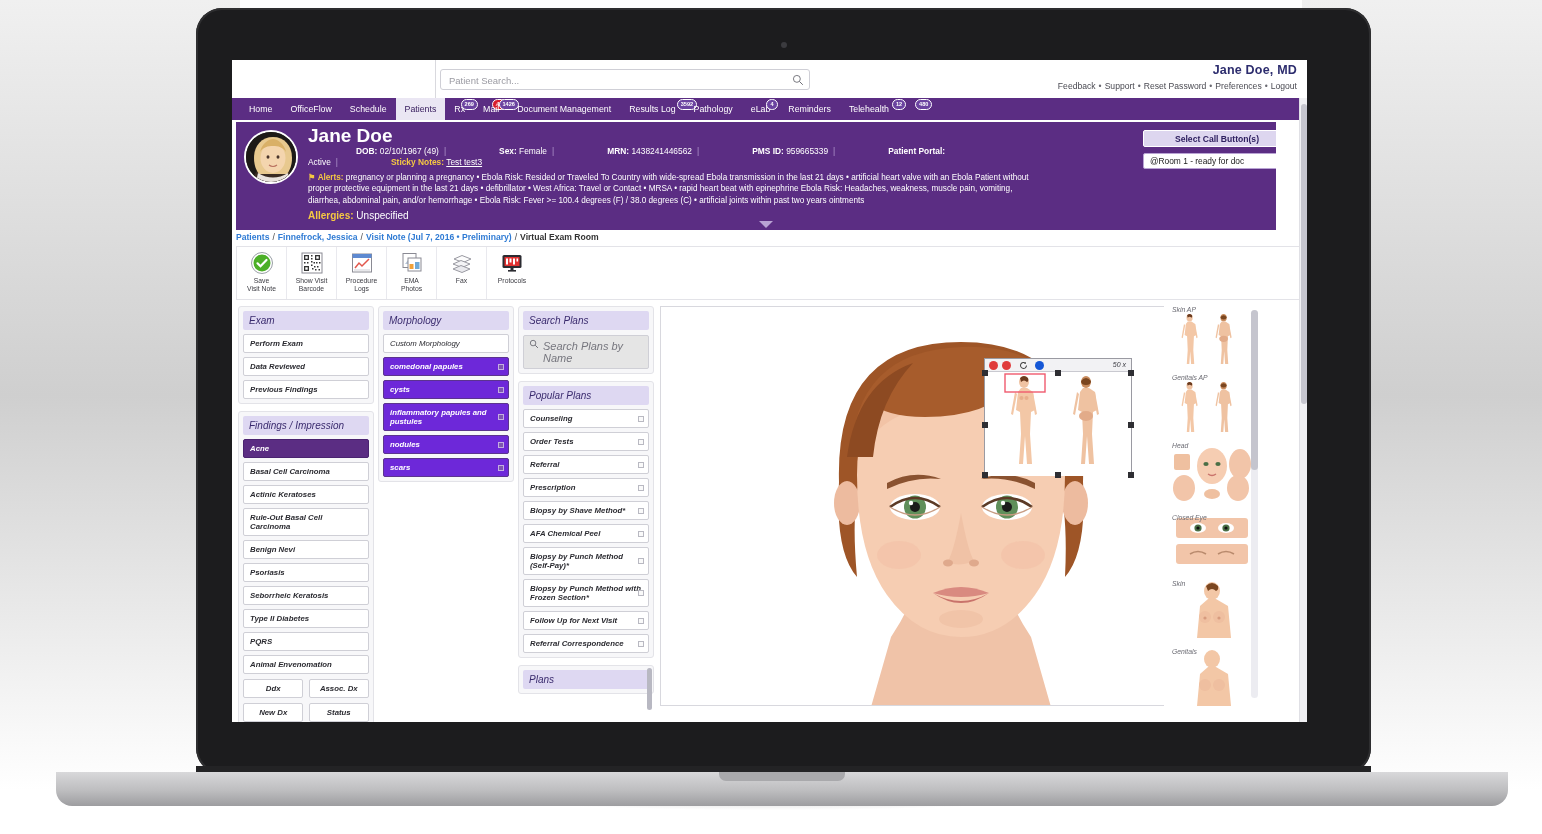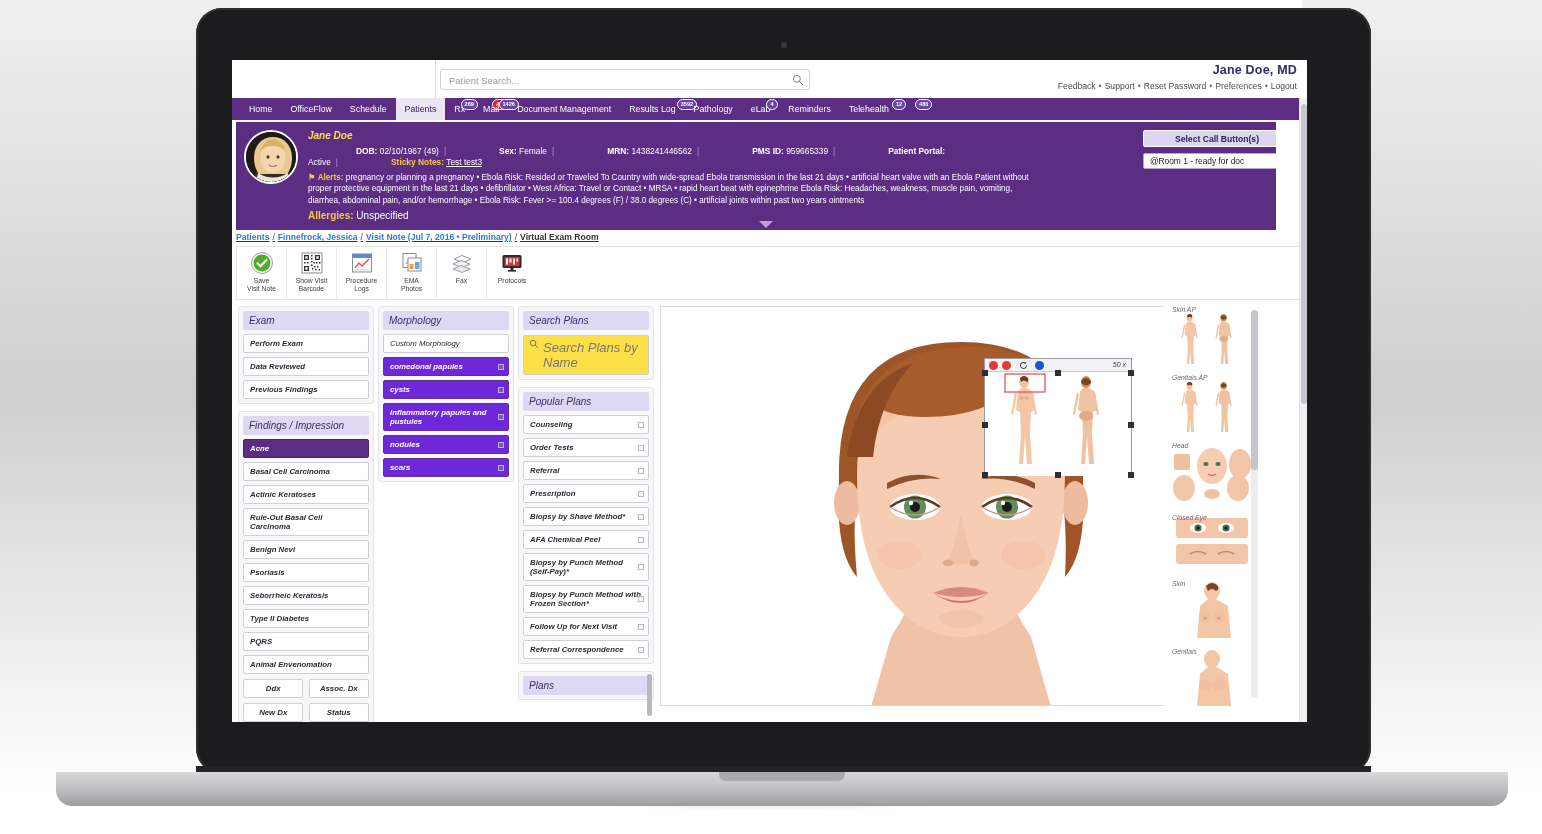--- a/index.html
+++ b/index.html
@@ -65,21 +65,21 @@
   .badge { position:absolute; top:1px; font-size:5.6px; line-height:7px; padding:1px 3px 1px;
     border-radius:6px; color:#fff; font-weight:bold; min-width:12px; text-align:center; }
   .badge.purple { background:#6b43a0; border:1px solid #fff; }
   .badge.red { background:#d91d2c; border:1px solid #fff; }
 
   
   .banner { position:absolute; left:4px; top:62px; width:1060px; height:108px; background:#5b2d83; }
   .banner .photo { position:absolute; left:8px; top:8px; width:54px; height:54px; border-radius:50%;
     border:2px solid #fff; overflow:hidden; background:#2b2b2b; }
   .banner .ptxt { position:absolute; left:72px; top:6px; right:250px; }
-  .pname { font-size:10px; font-weight:bold; color:#fde047; line-height:16px;font-style:italic; }
+  .pname { font-size:19px; font-weight:bold; color:#ffffff; line-height:16px; }
   .prow { font-size:8.4px; color:#fff; margin-top:2px; line-height:11px; }
   .prow b { font-weight:bold;padding-left:48px; }
   .prow .sep { color:#b49ad0; padding:0 5px; }
   .prow .yel { color:#f5c842; font-weight:bold; }
   .prow .uline { color:#fff; text-decoration:underline; }
   .alerts { font-size:8.2px; color:#fff; line-height:11.4px; margin-top:4px; }
   .alerts .flag { color:#f5c842; font-weight:bold; }
   .allerg { font-size:10px; margin-top:4px; color:#fff; }
   .allerg b { color:#f5c842; }
   .banner .caret { position:absolute; left:50%; bottom:2px; margin-left:-7px;
@@ -89,21 +89,21 @@
   .btn-call { width:100%; height:17px; line-height:16px; text-align:center; font-size:8.6px;
     color:#2f2060; background:#ddd6ef; border:1px solid #fff; border-radius:2px; cursor:pointer; font-weight:bold;}
   .sel-room { margin-top:6px; width:100%; height:16px; background:#fff; border:1px solid #b9a3d4;
     border-radius:2px; position:relative; font-size:8.4px; color:#222; line-height:15px; padding-left:6px; cursor:pointer;}
   .sel-room .arr { position:absolute; right:2px; top:2px; width:11px; height:11px; background:#e6e6e6;
     border:1px solid #9a9aa2; }
   .sel-room .arr:after{content:"";position:absolute;left:2px;top:4px;border-left:3px solid transparent;border-right:3px solid transparent;border-top:4px solid #333;}
   .banner-right-block { position:absolute; left:1044px; top:62px; width:32px; height:108px; background:#fff; }
 
   
-  .crumb { position:absolute; left:4px; top:172px; font-size:8.6px; color:#333; font-weight:bold;text-decoration:underline; }
+  .crumb { position:absolute; left:4px; top:172px; font-size:8.6px; color:#333; font-weight:bold; }
   .crumb a { color:#2f7bd4; text-decoration:none; cursor:pointer; }
   .crumb .sl { color:#444; padding:0 3px; font-weight:normal;}
 
   
   .toolbar { position:absolute; left:4px; top:186px; width:1068px; height:54px; background:#fff;
     border:1px solid #e3e3e8; }
   .tool { position:relative; float:left; width:50px; height:52px; text-align:center; cursor:pointer;
     border-right:1px solid #e9e9ee; padding-top:4px; }
   .tool .ico { height:24px; margin-bottom:2px; }
   .tool .lbl { font-size:6.8px; color:#3b3b42; line-height:8px; }
@@ -125,22 +125,22 @@
   .item .sq { position:absolute; right:4px; top:50%; margin-top:-3px; width:6px; height:6px;
     border:1px solid #b9b9c2; background:#fafafa; }
   .item.morph .sq { border-color:#c3aee0; background:#7d56b0; }
 
   .selectbox { position:relative; background:#fff; border:1px solid #cfcfd6; border-radius:2px;
     font-size:8px; color:#333; padding:4px 18px 4px 7px; cursor:pointer; }
   .selectbox .arr { position:absolute; right:2px; top:2px; bottom:2px; width:13px; background:#efeff2;
     border-left:1px solid #cfcfd6; }
   .selectbox .arr:after{content:"";position:absolute;left:3px;top:6px;border-left:3px solid transparent;border-right:3px solid transparent;border-top:4px solid #333;}
 
-  .searchfield { position:relative; background:#fde047; border:1px solid #cfcfd6; border-radius:2px;
-    font-size:13px; color:#76767e; padding:4px 6px 4px 19px; cursor:text; }
+  .searchfield { position:relative; background:#e5e5e5; border:1px solid #cfcfd6; border-radius:2px;
+    font-size:11px; color:#76767e; padding:4px 6px 4px 19px; cursor:text; }
   .searchfield .mg { position:absolute; left:5px; top:3px; width:10px; height:10px; }
 
   .twobtn { margin-top:5px; }
   .twobtn .hb { float:left; width:48%; background:#fff; border:1px solid #cfcfd6; border-radius:2px;
     font-size:7.8px; text-align:center; padding:4px 0; cursor:pointer; font-weight:bold; color:#2b2b31;}
   .twobtn .hb + .hb { float:right; }
   .clr { clear:both; }
   .mini-scroll { position:absolute; right:1px; top:2px; width:5px; bottom:2px; background:#e8e8ee; border-radius:3px; }
   .mini-scroll i { position:absolute; left:0; top:0; width:5px; height:42px; background:#b8b8c2; border-radius:3px; display:block;}
 

